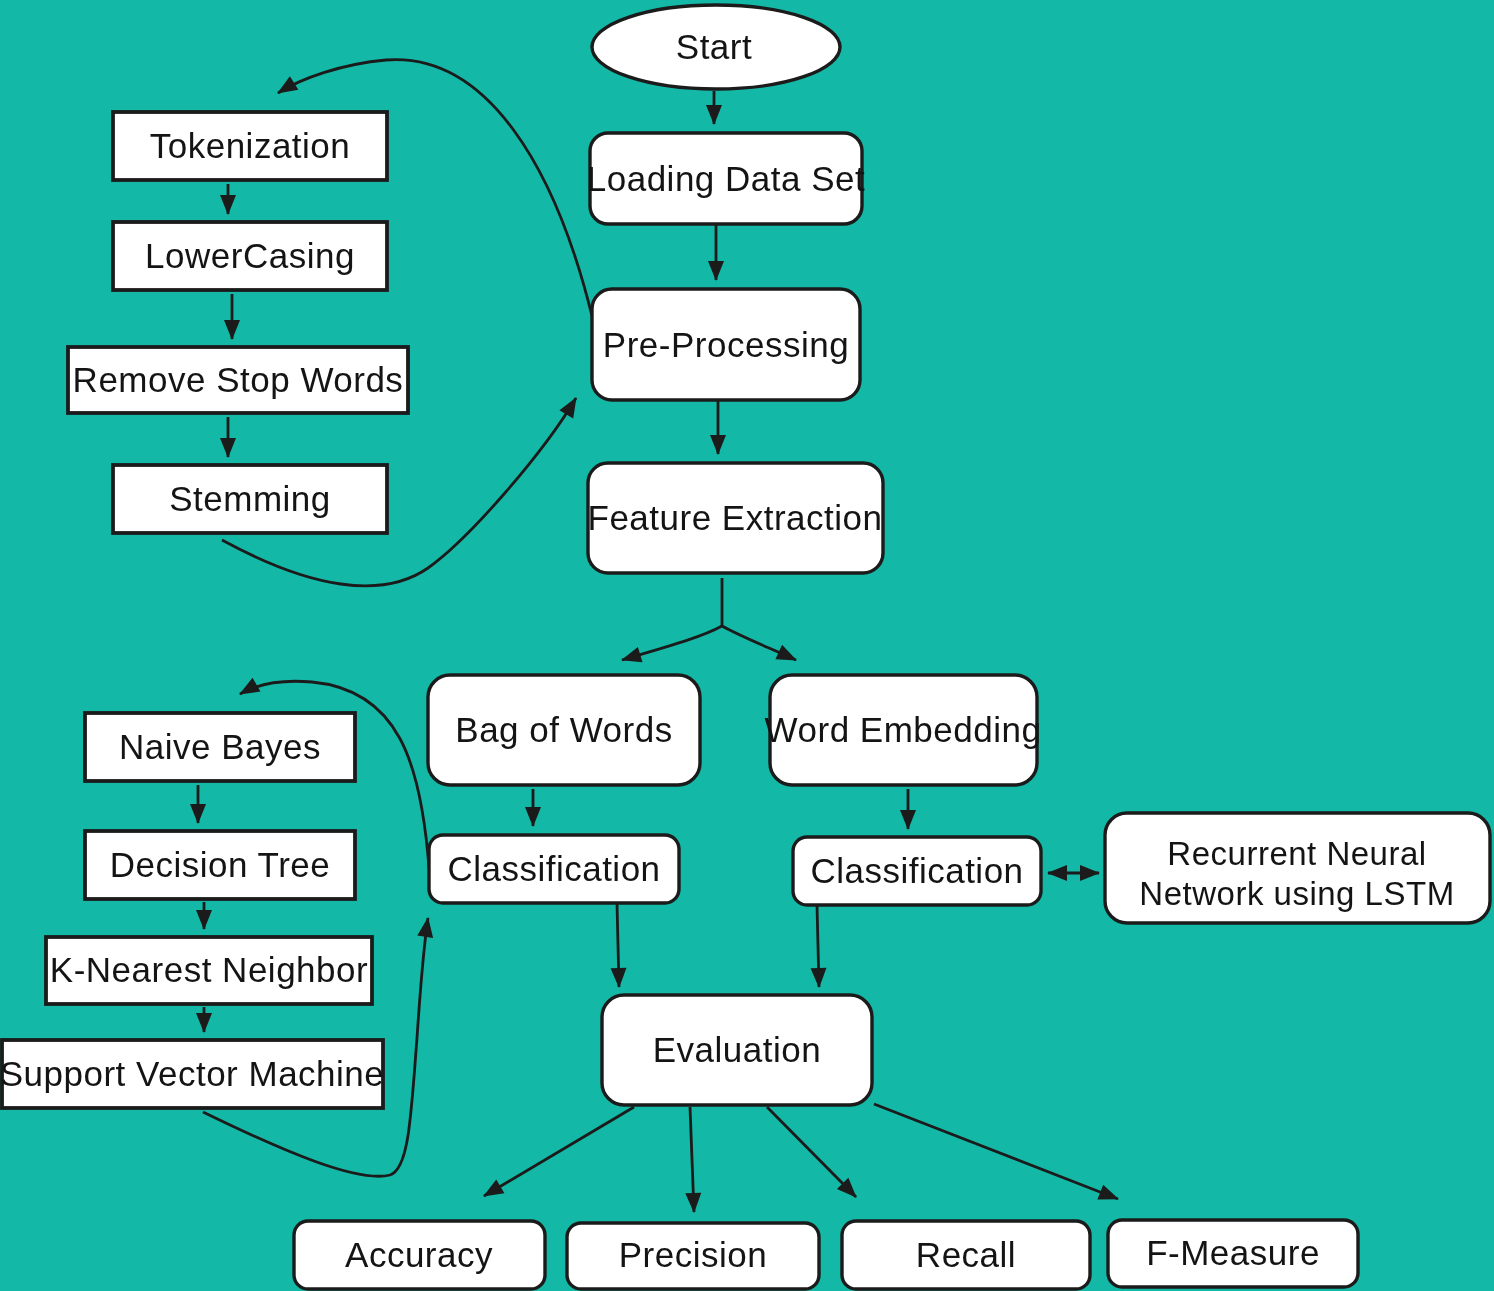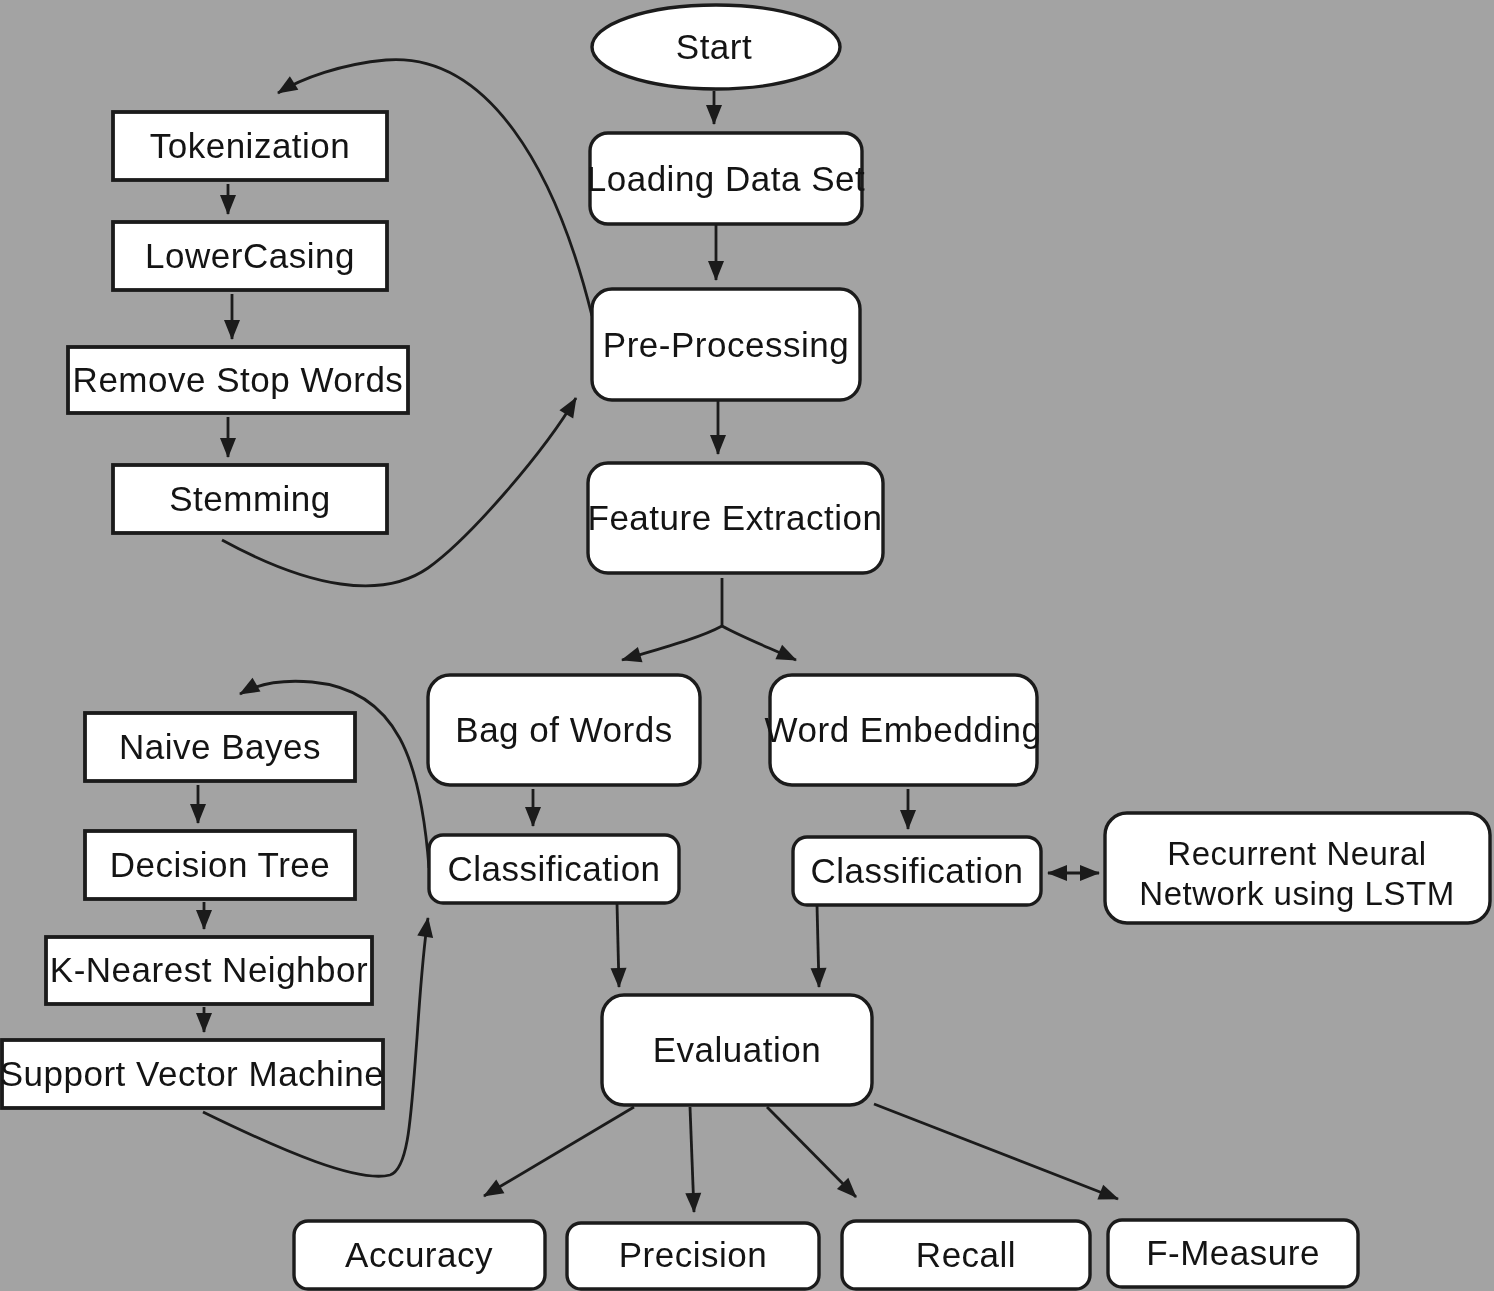--- a/index.html
+++ b/index.html
@@ -1,17 +1,17 @@
 <!DOCTYPE html>
 <html><head>
 <meta charset="utf-8">
 <style>
   html,body{margin:0;padding:0;background:#ffffff;}
   #stage{
-    position:relative;width:1494px;height:1291px;background:#a3a3a3;overflow:hidden;
+    position:relative;width:1494px;height:1291px;background:#14b8a6;overflow:hidden;
     font-family:"Liberation Sans", sans-serif;
   }
   svg{display:block;}
   .shape{fill:#ffffff;stroke:#1b1b1b;stroke-width:3.4;}
   .sharp{stroke-width:3.8;}
   .edge{fill:none;stroke:#1b1b1b;stroke-width:2.8;}
   .lbl{
     fill:#141414;font-size:35px;text-anchor:middle;dominant-baseline:middle;
     font-family:"Liberation Sans", sans-serif;letter-spacing:0.5px;
   }

